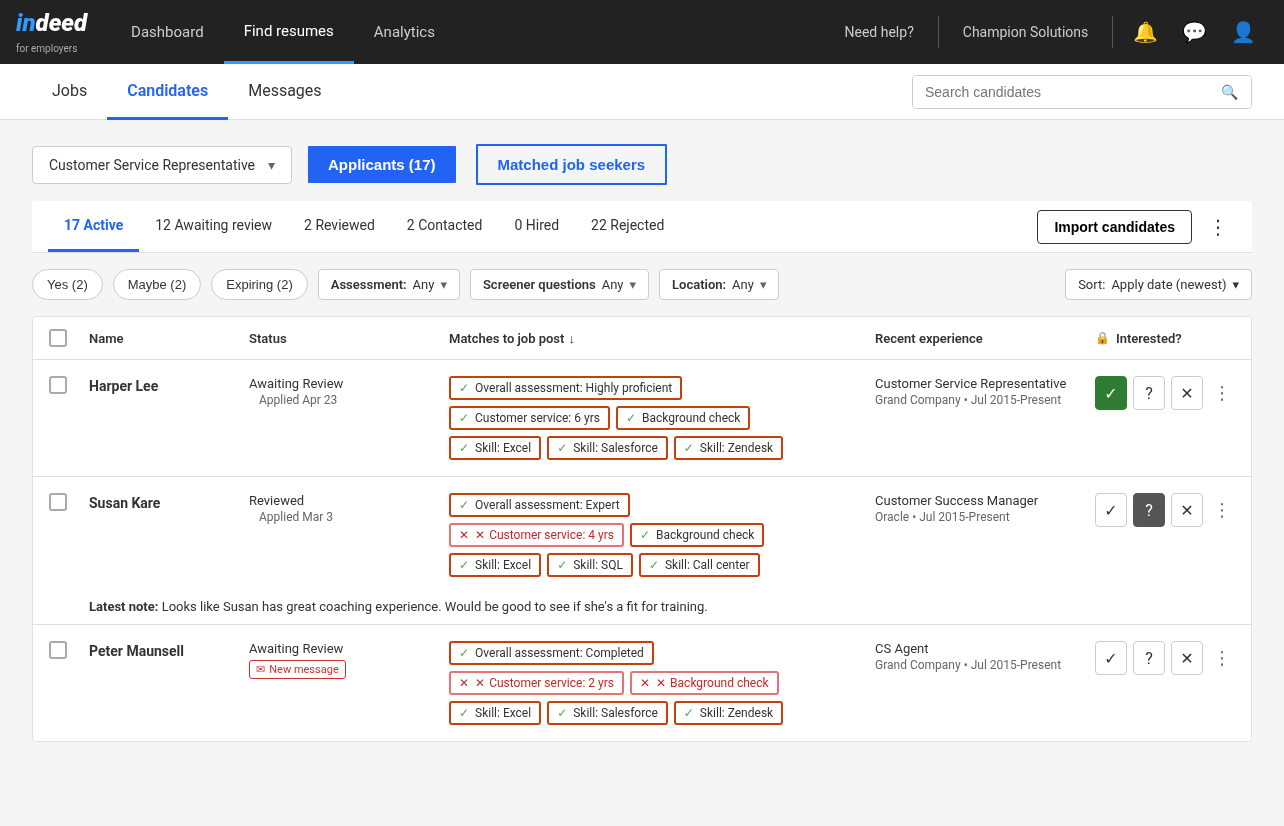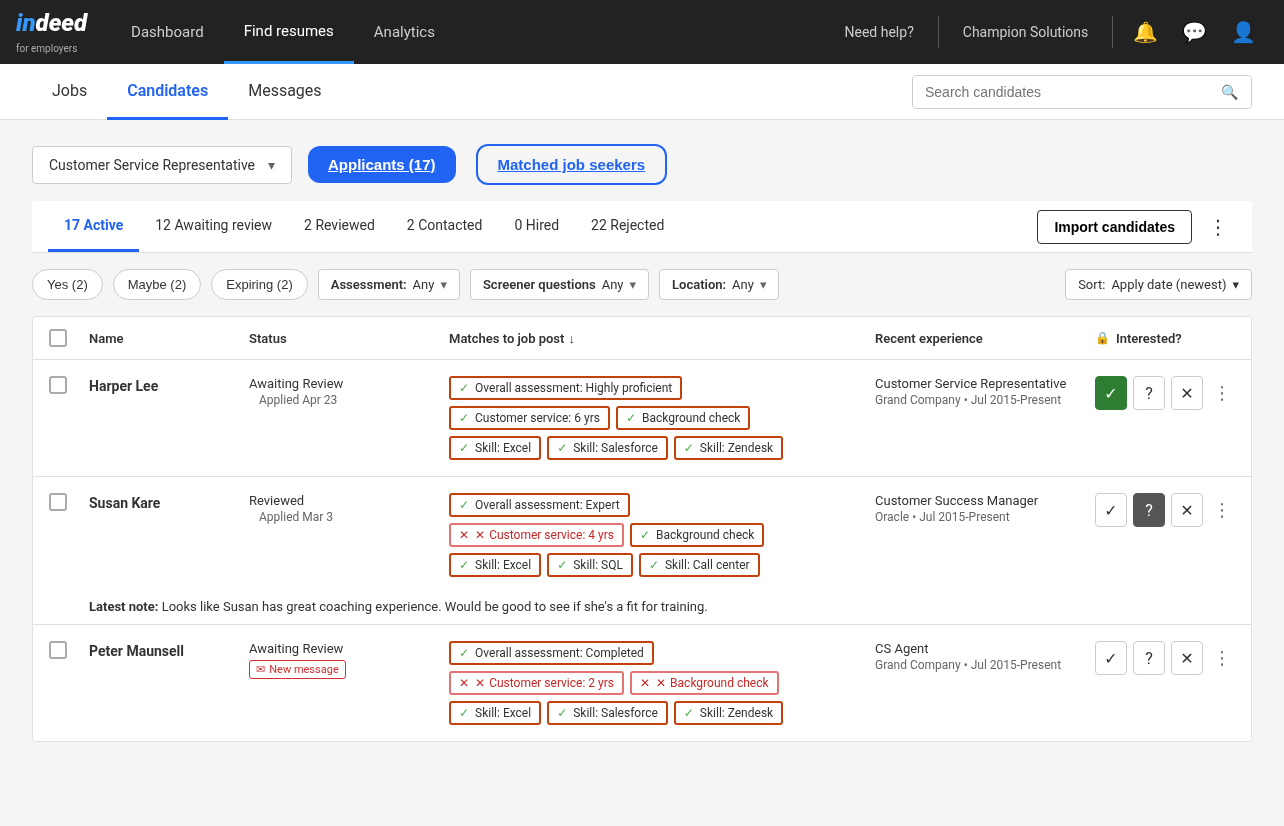--- a/index.html
+++ b/index.html
@@ -29,21 +29,21 @@
     .search-bar input { border: none; outline: none; padding: 8px 12px; font-size: 14px; width: 100%; color: #666; }
     .search-bar-icon { padding: 8px 12px; color: #666; background: #fff; cursor: pointer; }
 
     
     .main { padding: 24px 32px; background: #f5f5f5; min-height: calc(826px - 120px); }
 
     
     .top-controls { display: flex; align-items: center; gap: 16px; margin-bottom: 16px; }
     .job-selector { display: flex; align-items: center; background: #fff; border: 1px solid #ccc; border-radius: 4px; padding: 10px 16px; cursor: pointer; gap: 8px; min-width: 260px; font-size: 14px; color: #333; }
     .job-selector .arrow { color: #666; margin-left: auto; }
-    .tab-btn { padding: 10px 20px; border: none; border-radius: 12px; font-size: 15px; cursor: pointer; font-weight: 600; text-decoration: underline; }
+    .tab-btn { padding: 10px 20px; border: none; border-radius: 1px; font-size: 15px; cursor: pointer; font-weight: 600; }
     .tab-btn.active { background: #2164f3; color: #fff; }
     .tab-btn.outline { background: transparent; color: #2164f3; border: 2px solid #2164f3; margin-left: 4px; }
 
     
     .status-row { display: flex; align-items: center; border-bottom: 1px solid #e0e0e0; margin-bottom: 16px; background: #fff; border-radius: 4px 4px 0 0; padding: 0 16px; justify-content: space-between; }
     .status-tabs { display: flex; align-items: center; }
     .status-tab { padding: 16px 16px; cursor: pointer; font-size: 14px; color: #333; border-bottom: 3px solid transparent; white-space: nowrap; }
     .status-tab.active { color: #2164f3; border-bottom: 3px solid #2164f3; font-weight: 700; }
     .status-row-right { display: flex; align-items: center; gap: 8px; }
     .import-btn { border: 1px solid #333; background: #fff; padding: 8px 16px; border-radius: 4px; cursor: pointer; font-size: 14px; font-weight: 600; }

